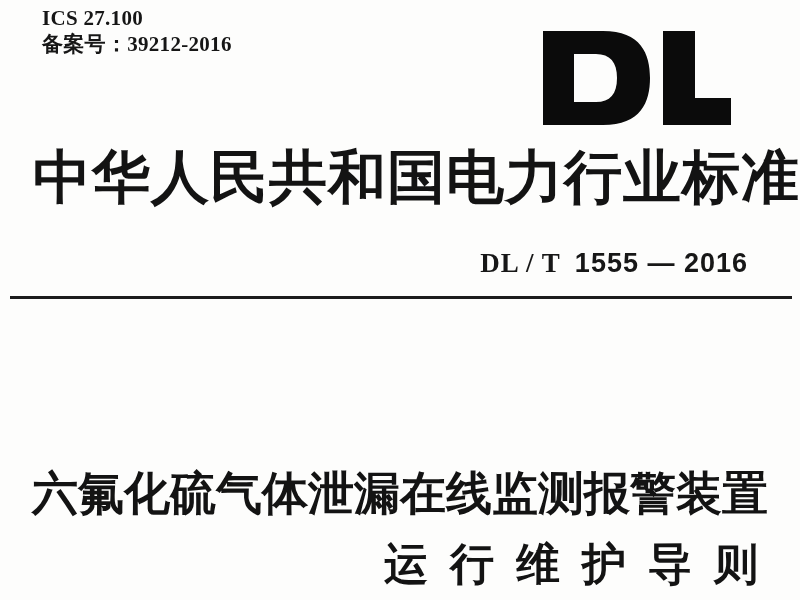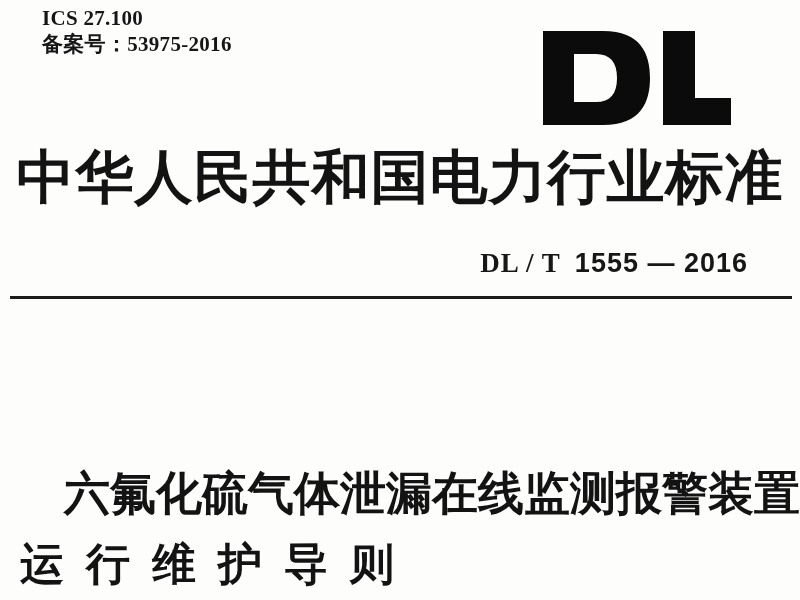--- a/index.html
+++ b/index.html
@@ -37,21 +37,21 @@
     width: 188px;
     height: 94px;
   }
   .logo path { fill: #0b0b0b; }
   
   .heading {
     position: absolute;
     top: 141px;
     left: 0;
     width: 800px;
-    text-align: center;
+    text-align: right;
     font-family: "Liberation Serif", "DejaVu Serif", serif;
     font-weight: bold;
     font-size: 58px;
     line-height: 74px;
     letter-spacing: 1px;
     color: #131313;
     white-space: nowrap;
   }
   
   .code {
@@ -81,53 +81,53 @@
     width: 782px;
     height: 3px;
     background: #1c1c1c;
   }
   
   .title-line1 {
     position: absolute;
     top: 466px;
     left: 0;
     width: 800px;
-    text-align: right;
+    text-align: center;
     font-family: "Liberation Sans", "DejaVu Sans", sans-serif;
     font-weight: bold;
     font-size: 46px;
     line-height: 54px;
     letter-spacing: 0px;
     color: #131313;
     white-space: nowrap;
   }
   .title-line2 {
     position: absolute;
     top: 538px;
     left: 0;
     width: 780px;
-    text-align: left;
+    text-align: right;
     font-family: "Liberation Sans", "DejaVu Sans", sans-serif;
     font-weight: bold;
     font-size: 44px;
     line-height: 52px;
     letter-spacing: 22px;
     padding-left: 20px; 
     color: #131313;
     white-space: nowrap;
   }
 </style>
 </head>
 <body>
 
 <div class="page">
 
   <div class="meta">
     <div>ICS 27.100</div>
-    <div>备案号：53975-2016</div>
+    <div>备案号：39212-2016</div>
   </div>
 
   <svg class="logo" viewBox="0 0 188 94" role="img" aria-label="DL">
 
     <path fill-rule="evenodd" d="M0,0 L60,0 C98,0 107,23 107,47 C107,71 98,94 60,94 L0,94 Z
              M31,23 L53,23 C67,23 74,31 74,47 C74,63 67,71 53,71 L31,71 Z"></path>
 
     <path d="M120,0 L152,0 L152,67 L188,67 L188,94 L120,94 Z"></path>
   </svg>
 

